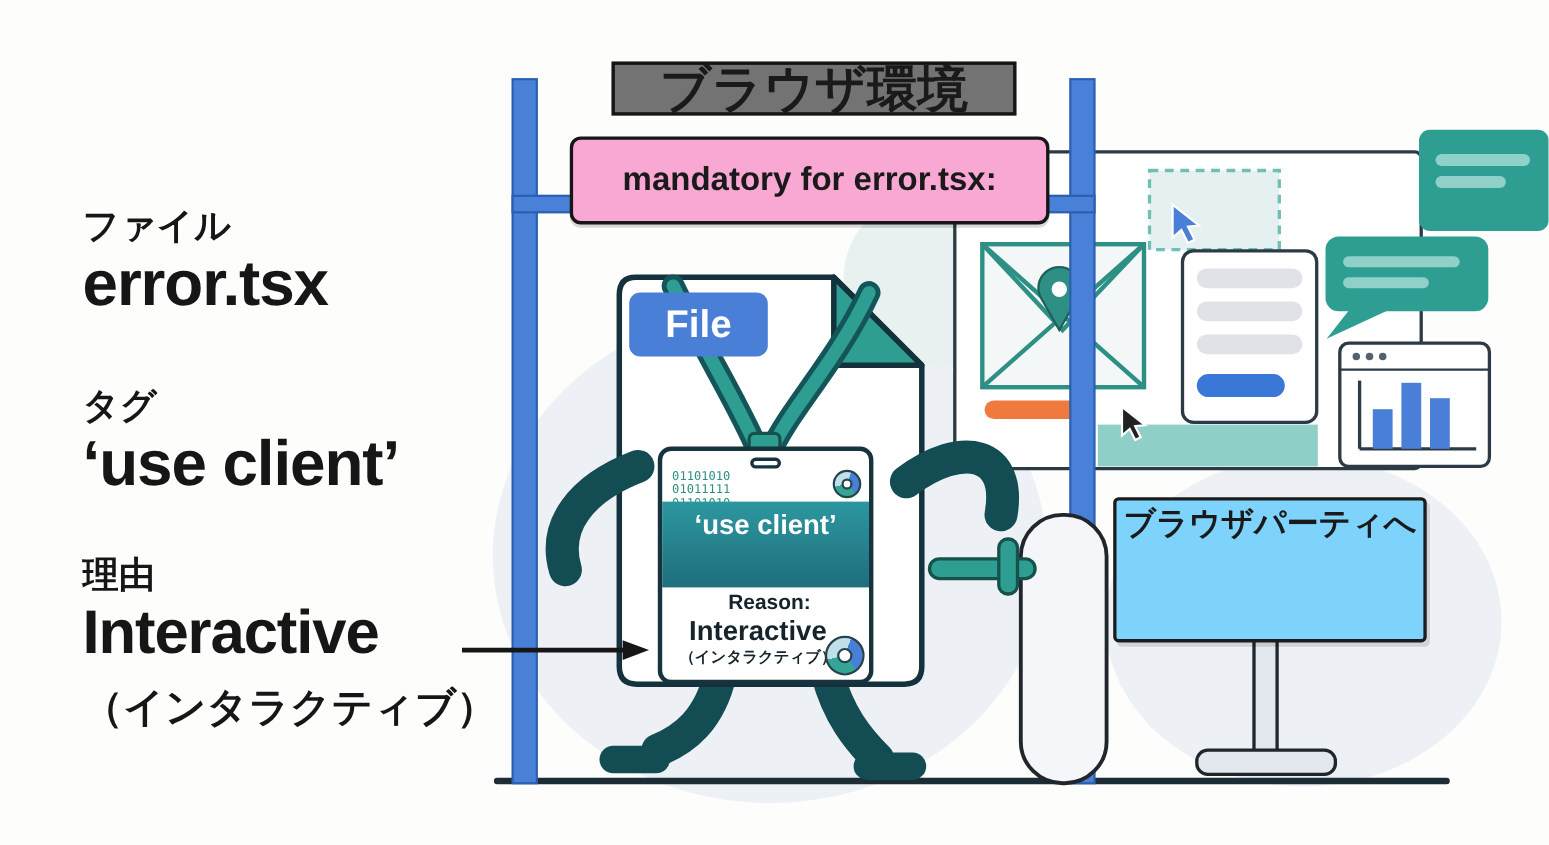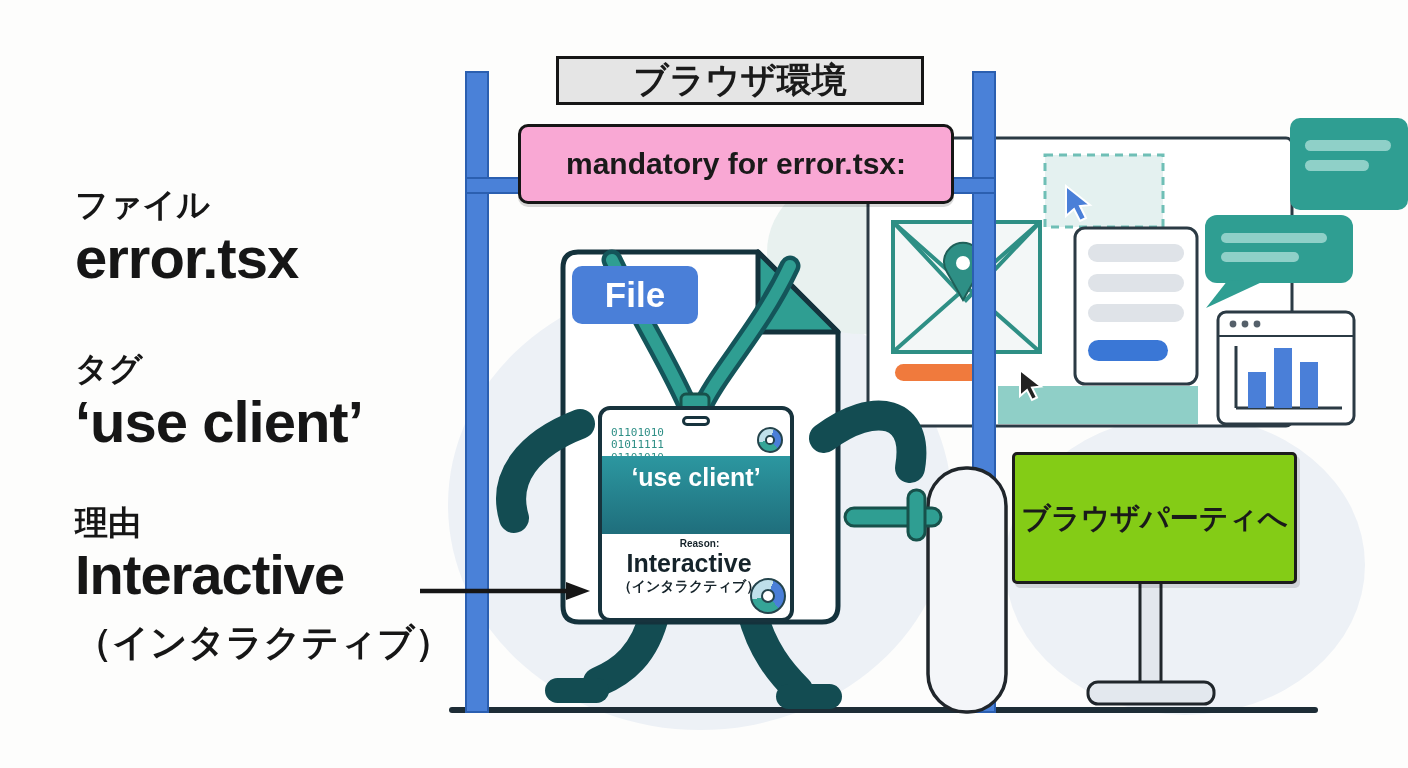--- a/index.html
+++ b/index.html
@@ -18,23 +18,23 @@
   .abs{position:absolute;}
   svg{position:absolute;left:0;top:0;}
 
   
   .lp{position:absolute;left:75px;white-space:nowrap;color:#161616;}
   .jp-small{font-size:33px;font-weight:700;}
   .big{font-size:58px;font-weight:800;letter-spacing:-1px;}
   .jp-mid{font-size:37px;font-weight:700;}
 
   
-  .banner-box{left:556px;top:56px;width:368px;height:49px;background:#e5e5e5;
+  .banner-box{left:556px;top:56px;width:368px;height:49px;background:#737373;
     border:3.5px solid #161616;display:flex;align-items:center;justify-content:center;
-    font-size:35px;font-weight:800;}
+    font-size:46px;font-weight:800;}
   .notice-box{left:518px;top:124px;width:436px;height:80px;background:#f9a8d4;
     border:3px solid #161616;border-radius:10px;display:flex;align-items:center;justify-content:center;
     font-size:30px;font-weight:800;box-shadow:0 3px 0 rgba(0,0,0,.15);}
 
   
   .file-tab{left:572px;top:266px;width:126px;height:58px;background:var(--blue);
     border-radius:10px;display:flex;align-items:center;justify-content:center;
     color:#fff;font-size:35px;font-weight:800;}
 
   
@@ -44,34 +44,34 @@
     width:28px;height:10px;border:3px solid var(--outline);border-radius:6px;background:#fff;}
   .badge-binary{position:absolute;left:9px;top:17px;
     font-family:"DejaVu Sans Mono","Liberation Mono",monospace;
     font-size:11px;line-height:1.12;color:#2f8f86;font-weight:400;}
   .badge-band{position:absolute;left:0;right:0;top:46px;height:78px;
     background:linear-gradient(180deg,#2c97a0 0%,#1f6e7c 100%);
     color:#fff;text-align:center;padding-top:7px;}
   .badge-band .l1{font-size:25px;font-weight:800;line-height:1.15;}
   .badge-band .l2{font-size:31px;font-weight:800;letter-spacing:1px;line-height:1.1;}
   .badge-reason{position:absolute;left:0;right:14px;top:128px;text-align:center;color:#15232a;}
-  .badge-reason .r1{font-size:10px;font-weight:800;padding-left:21px;}
+  .badge-reason .r1{font-size:19px;font-weight:800;padding-left:21px;}
   .badge-reason .r2{font-size:25px;font-weight:800;line-height:1.15;}
   .badge-reason .r3{font-size:14px;font-weight:700;}
   .chrome{position:absolute;border-radius:50%;border:2px solid #24444c;
     background:conic-gradient(from 20deg,#4a7fd8 0 33%,#35a597 33% 66%,#bfe0ea 66% 100%);}
   .chrome::after{content:"";position:absolute;inset:28%;background:#fff;
     border:2px solid #24444c;border-radius:50%;}
   .chrome-top{right:7px;top:17px;width:26px;height:26px;}
   .chrome-bottom{right:4px;bottom:4px;width:36px;height:36px;}
 
   
-  .sign-board{left:1012px;top:452px;width:285px;height:132px;background:#84cc16;
+  .sign-board{left:1012px;top:452px;width:285px;height:132px;background:#7dd3fc;
     border:3.5px solid #1c1c1c;border-radius:5px;display:flex;flex-direction:column;
-    align-items:center;justify-content:center;font-size:29px;font-weight:800;
+    align-items:center;justify-content:space-between;font-size:29px;font-weight:800;
     line-height:1.45;box-shadow:3px 4px 0 rgba(0,0,0,.12);}
 </style>
 </head>
 <body>
 
 <div class="stage">
 
   <svg width="1408" height="768" viewBox="0 0 1408 768">
 
     <g>

